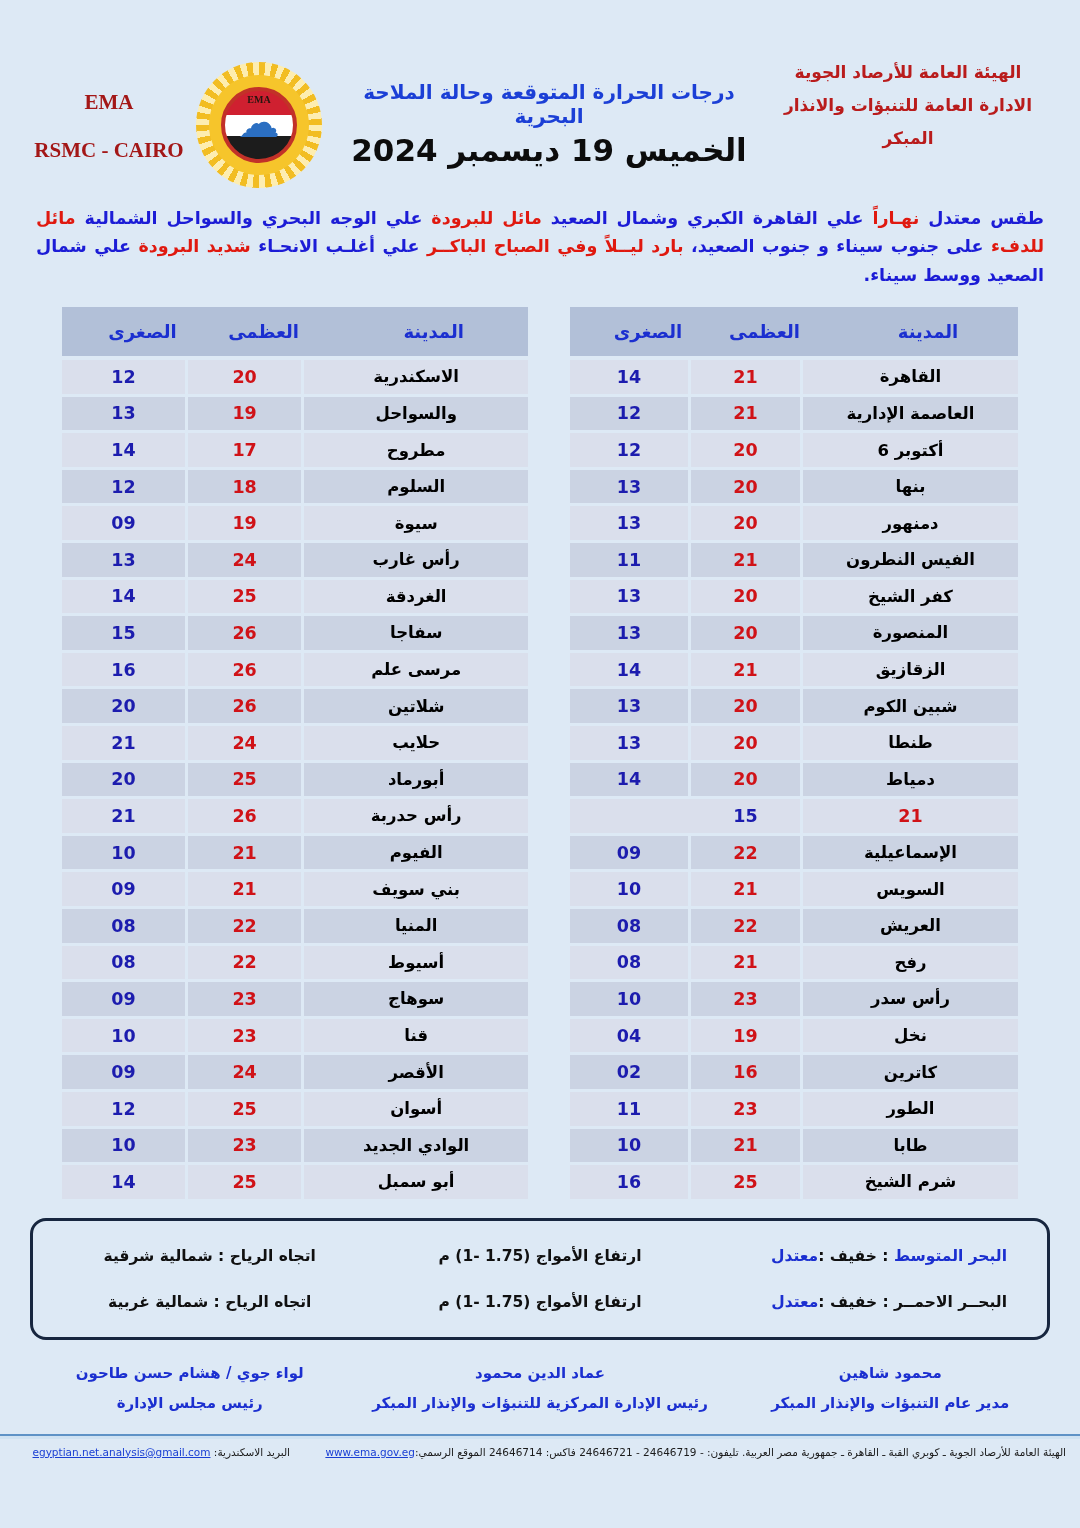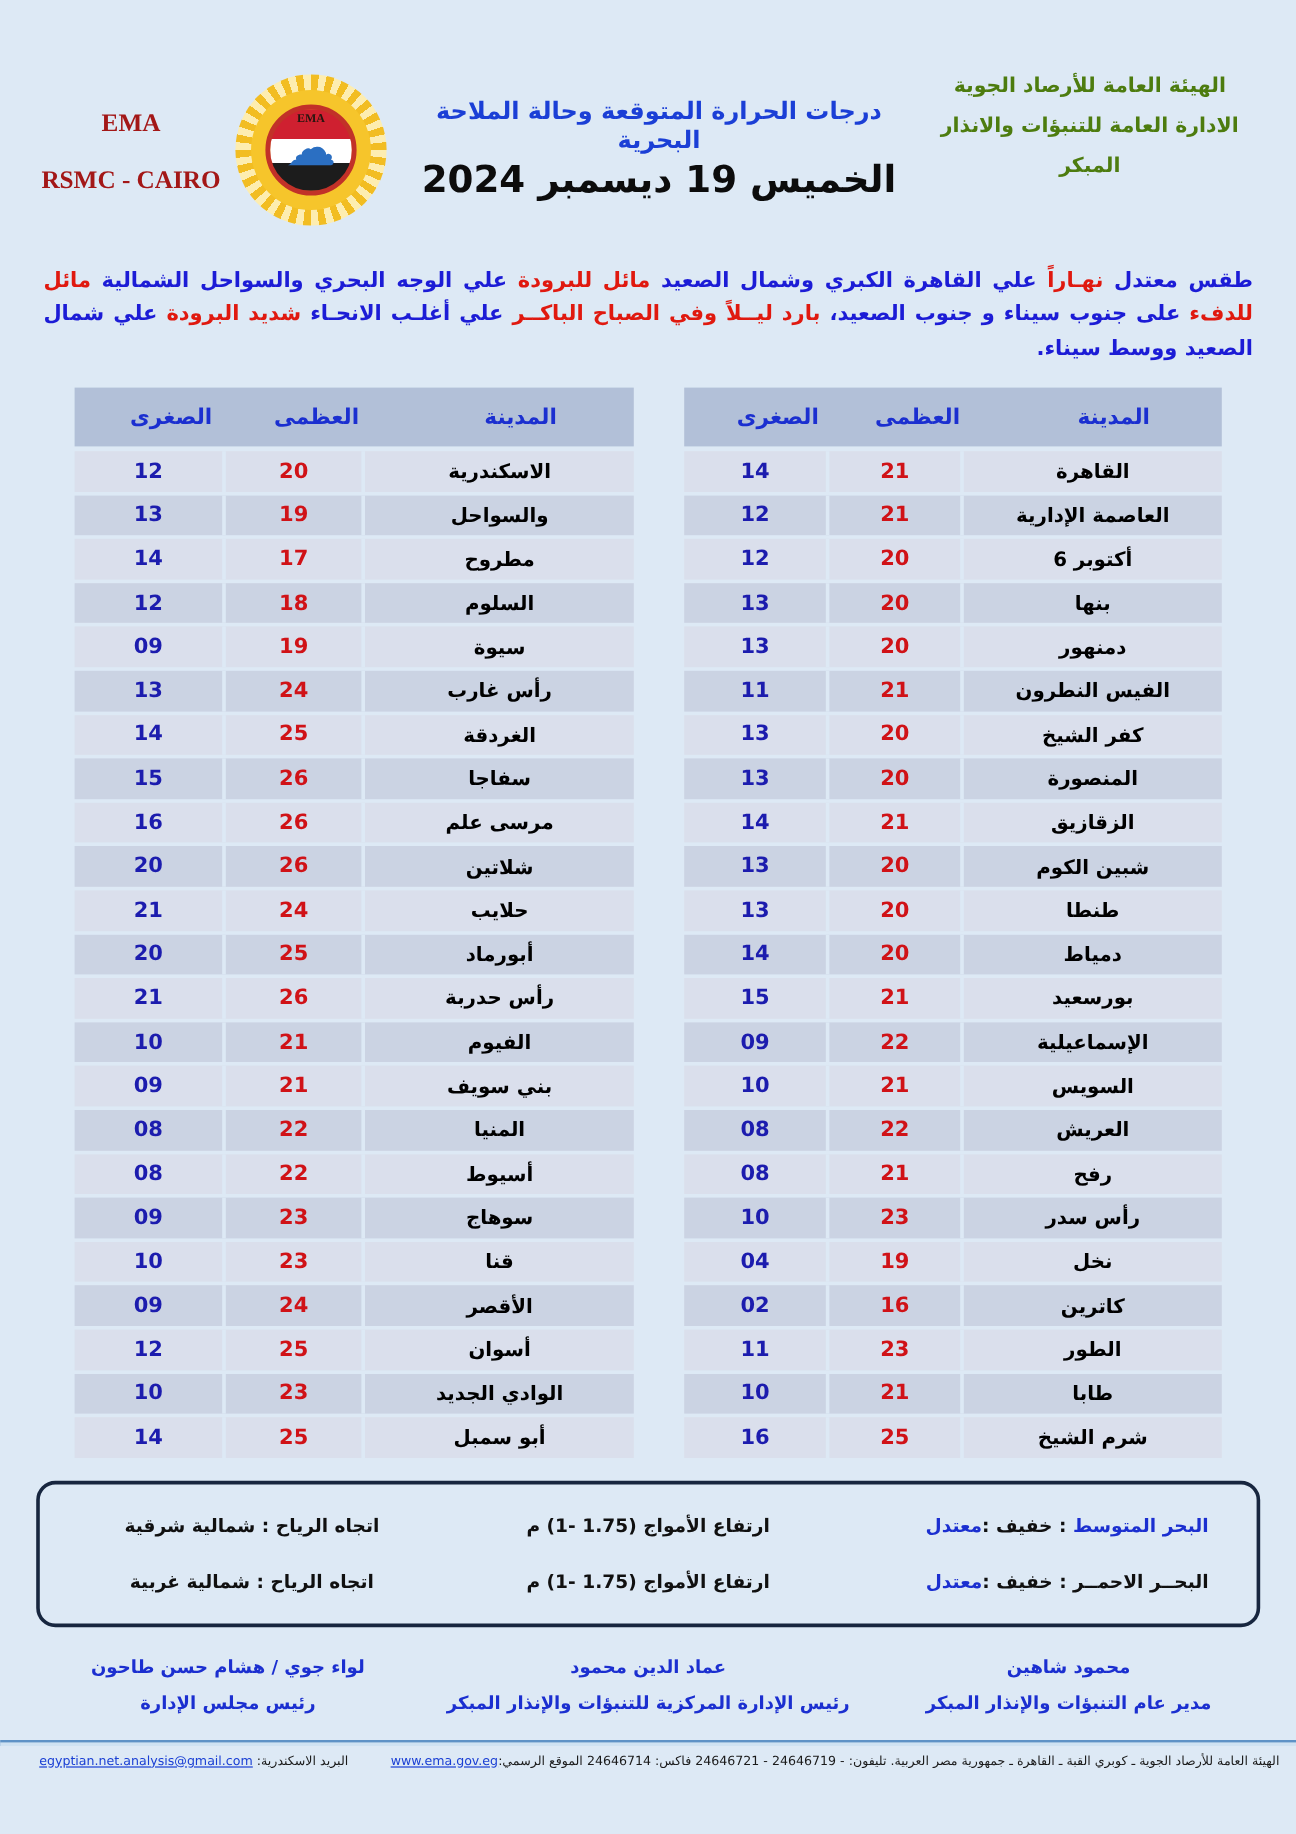--- a/index.html
+++ b/index.html
@@ -1,39 +1,39 @@
 <!DOCTYPE html>
 <html lang="ar"><head>
 <meta charset="utf-8">
 <style>
   * { box-sizing: border-box; }
   body { margin:0; background:#dde9f5; }
   .page { width:1080px; height:1528px; background:#dde9f5; font-family:"DejaVu Sans", sans-serif; direction:rtl; overflow:hidden; position:relative; }
 
   
   .header { display:flex; align-items:flex-start; padding:56px 36px 0 26px; }
-  .org { width:272px; color:#4d7c0f; font-size:17px; font-weight:bold; text-align:center; line-height:1.95; }
+  .org { width:272px; color:#b91c1c; font-size:17px; font-weight:bold; text-align:center; line-height:1.95; }
   .title-block { flex:1; text-align:center; padding-top:24px; }
   .doc-title { color:#1b3fd6; font-size:20px; font-weight:bold; }
   .doc-date { color:#0c0c0c; font-size:31px; font-weight:bold; margin-top:4px; }
   .logo { width:126px; height:126px; position:relative; flex:0 0 auto; margin:6px 4px 0 4px; }
   .sun { position:absolute; inset:0; border-radius:50%;
          background:repeating-conic-gradient(#f2bd22 0deg 6deg, #fdedb0 6deg 12deg); }
   .sun-inner { position:absolute; inset:13px; border-radius:50%; background:#f6c52b; }
   .emblem { position:absolute; inset:25px; border-radius:50%; overflow:hidden; border:4px solid #c23128;
             background:linear-gradient(to bottom, #cf2030 0%, #cf2030 36%, #ffffff 36%, #ffffff 66%, #1c1c1c 66%, #1c1c1c 100%); }
   .emblem-ema { position:absolute; top:3px; left:0; width:100%; text-align:center; color:#26160f;
                 font-size:10px; font-weight:bold; font-family:"Liberation Serif", serif; direction:ltr; }
   .cloud { position:absolute; top:50%; left:50%; transform:translate(-50%,-54%); color:#2b6fc2; font-size:42px; line-height:1; }
   .cloud::before { content:"☁"; }
   .ema-text { width:166px; color:#a31717; font-family:"Liberation Serif", serif; font-size:21px; font-weight:bold;
               text-align:center; direction:ltr; line-height:2.3; padding-top:22px; }
 
   
-  .forecast { margin:32px 36px 0; font-size:17.5px; font-weight:bold; line-height:1.62; text-align:justify; }
+  .forecast { margin:16px 36px 0; font-size:17.5px; font-weight:bold; line-height:1.62; text-align:justify; }
   .seg.blue { color:#1c1cd6; }
   .seg.red  { color:#e0190f; }
 
   
   .tables { display:flex; justify-content:space-between; padding:18px 62px 0; }
   .temp-table--r { width:448px; }
   .temp-table--l { width:466px; }
   .t-head { display:grid; grid-template-columns:48% 25% 27%; background:#b2c0d8; align-items:center; height:49px; margin-bottom:4px; }
   .t-head span { text-align:center; color:#1b2fd0; font-size:18px; font-weight:bold;margin-left:35px; }
   .t-row { display:grid; grid-template-columns:48% 25% 27%; height:33.6px; margin-bottom:3px; }
@@ -194,21 +194,20 @@
           <span class="c-min">13</span>
         </div>
 
         <div class="t-row">
           <span class="c-city">دمياط</span>
           <span class="c-max">20</span>
           <span class="c-min">14</span>
         </div>
 
         <div class="t-row">
-          <span class="c-city">بورسعيد</span>
           <span class="c-max">21</span>
           <span class="c-min">15</span>
         </div>
 
         <div class="t-row">
           <span class="c-city">الإسماعيلية</span>
           <span class="c-max">22</span>
           <span class="c-min">09</span>
         </div>
 

